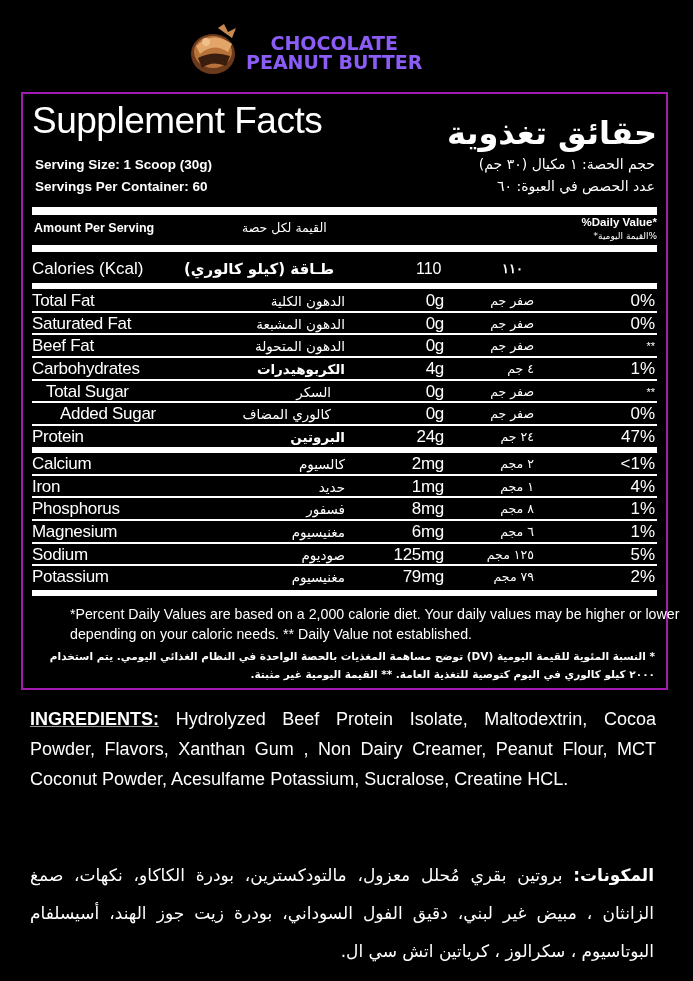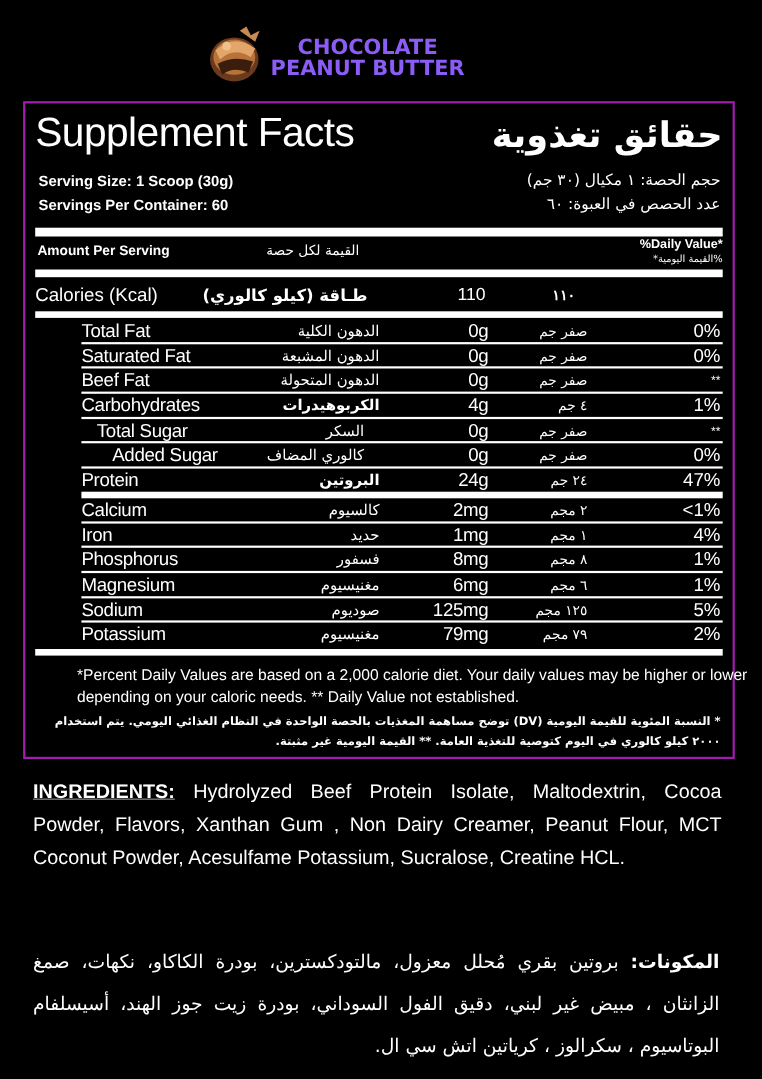--- a/index.html
+++ b/index.html
@@ -10,38 +10,38 @@
   .logo { position:absolute; left:186px; top:20px; width:260px; height:62px; }
   .logo-img { position:absolute; left:2px; top:2px; width:54px; height:56px; }
   .logo-text { position:absolute; left:60px; top:14px; color:#8b5cf6; font-weight:bold;
     font-family:"DejaVu Sans", sans-serif; line-height:19px; font-size:19px; letter-spacing:0px; text-align:center; }
   .logo-text div { white-space:nowrap; }
 
   .facts { position:absolute; left:21px; top:92px; width:643px; height:594px; border:2px solid #a21caf; box-sizing:content-box; }
   .inner { position:absolute; left:9px; top:0; width:625px; }
 
   .title-en { position:absolute; left:0; top:6px; font-size:37px; font-weight:normal; letter-spacing:-0.5px; }
-  .title-ar { position:absolute; right:0; top:10px; font-size:32px; font-weight:bold; direction:rtl; font-family:"DejaVu Sans", sans-serif;margin-left:40px; }
+  .title-ar { position:absolute; right:0; top:20px; font-size:32px; font-weight:bold; direction:rtl; font-family:"DejaVu Sans", sans-serif;margin-left:40px; }
   .serv { position:absolute; left:3px; font-size:13.5px; font-weight:bold; }
   .serv-ar { position:absolute; right:2px; font-size:14px; direction:rtl; font-family:"DejaVu Sans", sans-serif; }
 
   .bar { position:absolute; left:0; width:625px; background:#fff; }
 
   .hdr-en { position:absolute; left:2px; top:127px; font-size:12.5px; font-weight:bold; }
   .hdr-ar { position:absolute; left:210px; top:126px; font-size:12.5px; direction:rtl; font-family:"DejaVu Sans", sans-serif; }
   .dv-en { position:absolute; right:0px; top:122px; font-size:11.5px; font-weight:bold; }
   .dv-ar { position:absolute; right:0px; top:137px; font-size:9px; direction:rtl; font-family:"DejaVu Sans", sans-serif; }
 
   .cal-en { position:absolute; left:0; top:165px; font-size:17px; }
   .cal-ar { position:absolute; left:152px; top:166px; font-size:15px; font-weight:bold; direction:rtl; font-family:"DejaVu Sans", sans-serif; }
   .cal-val { position:absolute; left:384px; top:166px; font-size:16px; }
   .cal-val-ar { position:absolute; left:470px; top:167px; font-size:13px; font-weight:bold; }
 
   .rows { position:absolute; left:0; top:196px; width:625px; }
-  .row { position:relative; height:20.7px; border-bottom:2px solid #fff;margin-left:42px; }
+  .row { position:relative; height:20.7px; border-bottom:2px solid #fff; }
   .row.thick { border-bottom:6px solid #fff; }
   .row.last { border-bottom:none; }
   .row .c-en { position:absolute; left:0; top:1px; font-size:17px; line-height:20px; letter-spacing:-0.3px; }
   .row .c-ar { position:absolute; right:312px; top:2px; font-size:13.5px; line-height:18px; direction:rtl; font-family:"DejaVu Sans", sans-serif; white-space:nowrap; }
   .row .c-ar.b { font-weight:bold; }
   .row .c-amt { position:absolute; right:213px; top:1px; font-size:17px; line-height:20px; letter-spacing:-0.3px; }
   .row .c-amt-ar { position:absolute; right:123px; top:2px; font-size:12.5px; line-height:18px; direction:rtl; font-family:"DejaVu Sans", sans-serif; white-space:nowrap; }
   .row .c-dv { position:absolute; right:2px; top:1px; font-size:17px; line-height:20px; }
 
   .foot-en { position:absolute; left:2px; top:510px; width:625px; font-size:14.2px; line-height:20px;margin-left:36px; }

